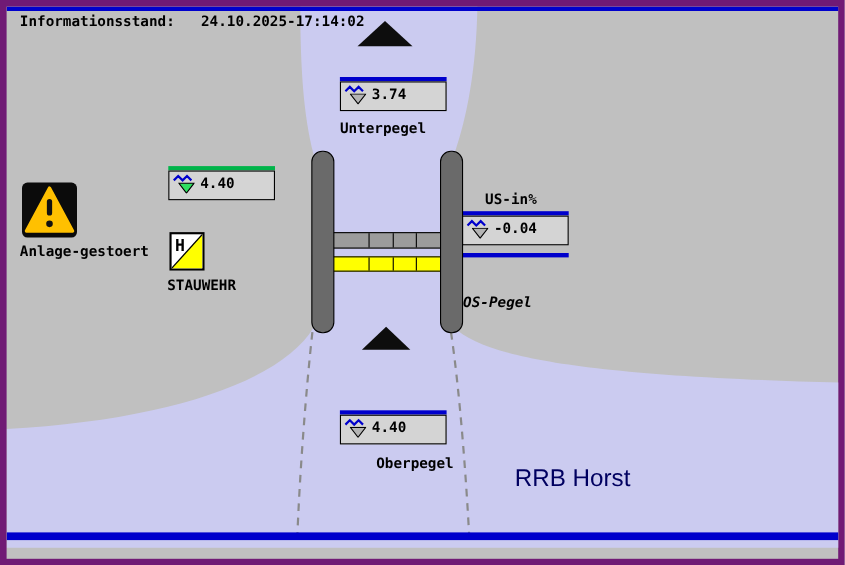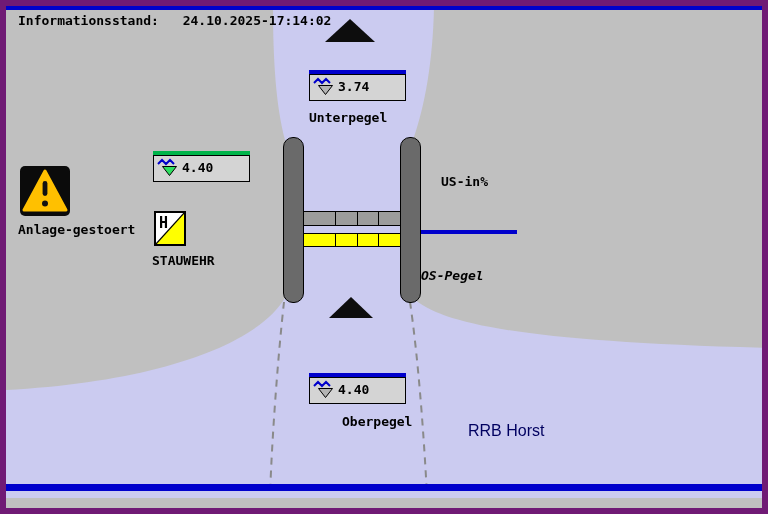--- a/index.html
+++ b/index.html
@@ -70,21 +70,21 @@
 
   
   .weir-symbol { position:absolute; left:148px; top:205px; width:28px; height:31px;
     background:#ffffff; border:2px solid #000; z-index:3; cursor:pointer; }
   .weir-symbol svg { position:absolute; left:0; top:0; }
   .weir-symbol .letter { position:absolute; left:3px; top:1px; font-size:15px; font-weight:bold; z-index:1; }
 
   
   .plant-name { position:absolute; left:462px; top:416px; z-index:3;
     font-family:"Liberation Sans","DejaVu Sans",sans-serif;
-    font-size:16px; color:var(--navy,#000060); white-space:nowrap; }
+    font-size:22px; color:var(--navy,#000060); white-space:nowrap; }
 </style>
 </head>
 <body>
 
 <div class="screen">
 
   <svg class="water-svg" viewBox="0 0 764 510">
     <path class="water-shape" d="M 267 0 L 428 0 C 427 55 419 100 407 134 L 407 292 C 435 318 520 336 764 342 L 764 492 L 0 492 L 0 384 C 148 376 250 340 279 292 L 279 134 C 270 100 267 55 267 0 Z"></path>
     <path class="flow-dash" d="M 278 296 C 272 350 266 430 264 490"></path>
     <path class="flow-dash" d="M 404 296 C 412 350 418 430 421 490"></path>
@@ -155,20 +155,32 @@
     <div class="seg"></div>
   </div>
   <div class="gate-bar gate-bar--yellow">
     <div class="seg seg--wide"></div>
     <div class="seg"></div>
     <div class="seg"></div>
     <div class="seg"></div>
   </div>
 
   <div class="scada-label" style="left:415px; top:168px;padding-left:20px;">US-in%</div>
+  <div class="gauge" style="left:414px; top:186px;">
+    <div class="gauge-bar"></div>
+    <div class="gauge-body">
+      <svg class="wave" width="18" height="8" viewBox="0 0 18 8">
+          <polyline points="1,6 5,2 9,6 13,2 17,6"></polyline>
+        </svg>
+      <svg class="pointer" width="15" height="10" viewBox="0 0 15 10">
+          <polygon points="0.5,0.5 14.5,0.5 7.5,9.5"></polygon>
+        </svg>
+      <span class="gauge-value">-0.04</span>
+    </div>
+  </div>
 
   <div class="gauge" style="left:414px; top:224px;">
     <div class="gauge-bar"></div>
   </div>
   <div class="scada-label" style="left:415px; top:262px;font-style:italic;">OS-Pegel</div>
 
   <div class="gauge" style="left:303px; top:367px;">
     <div class="gauge-bar"></div>
     <div class="gauge-body">
       <svg class="wave" width="18" height="8" viewBox="0 0 18 8">

